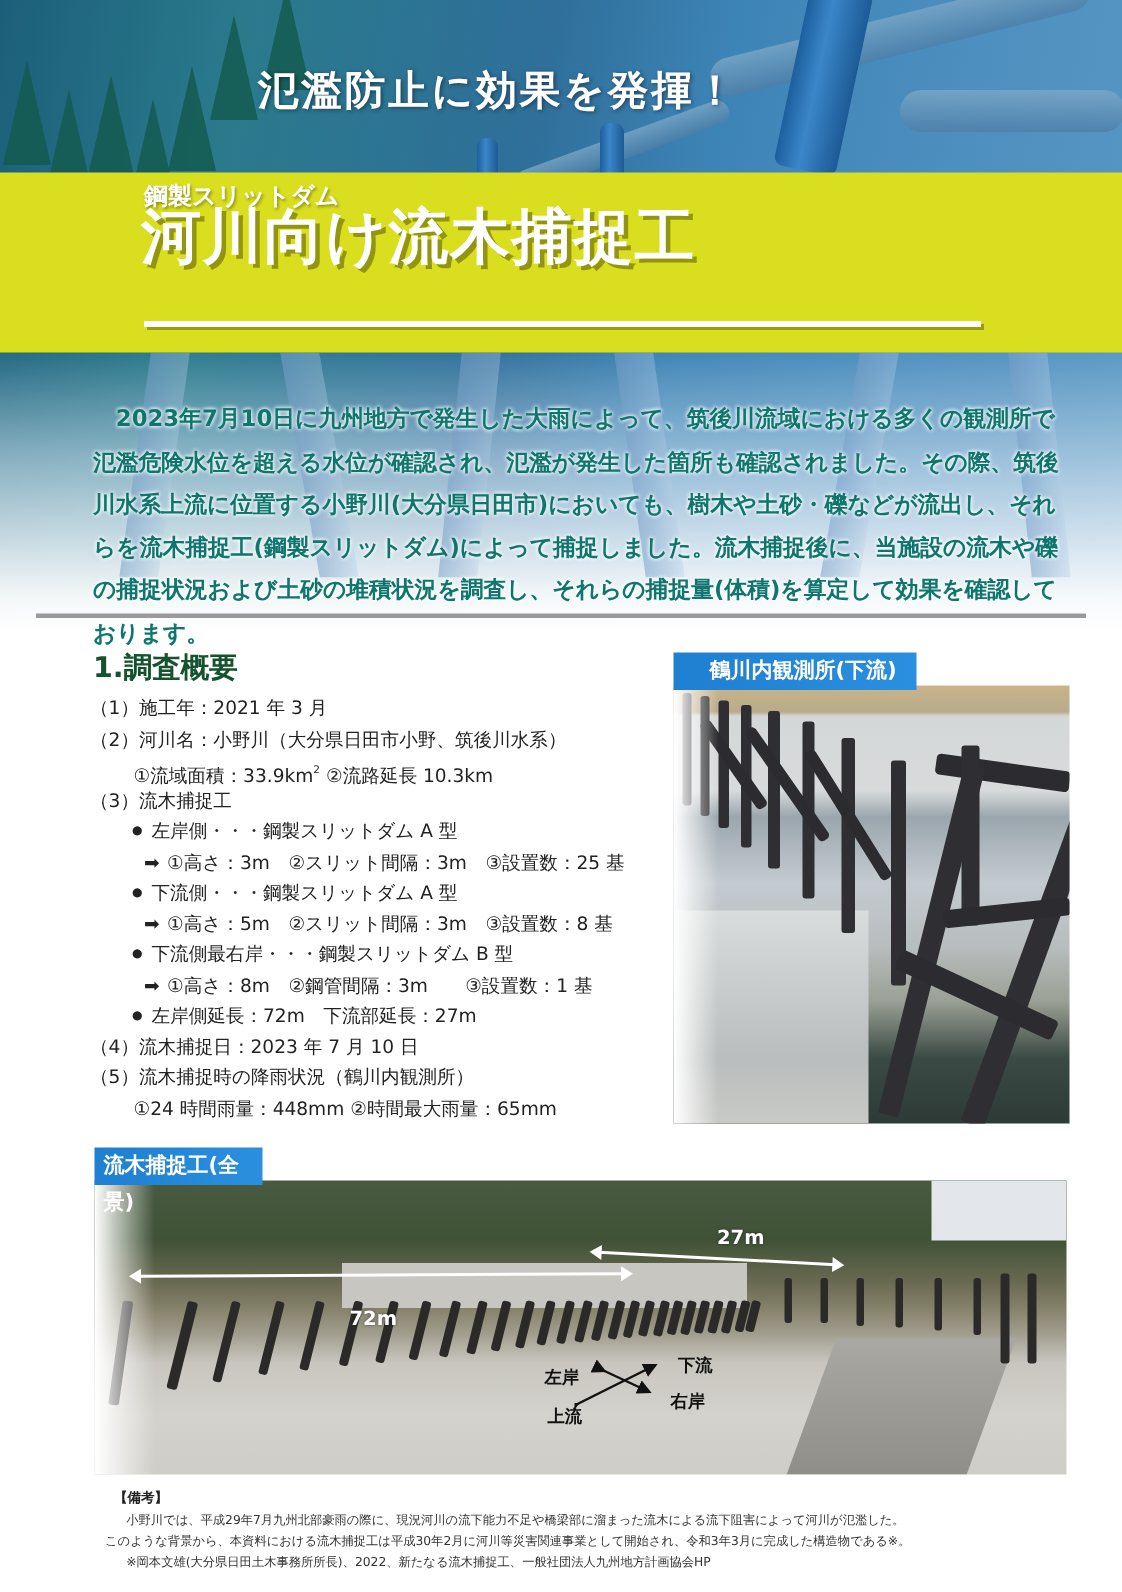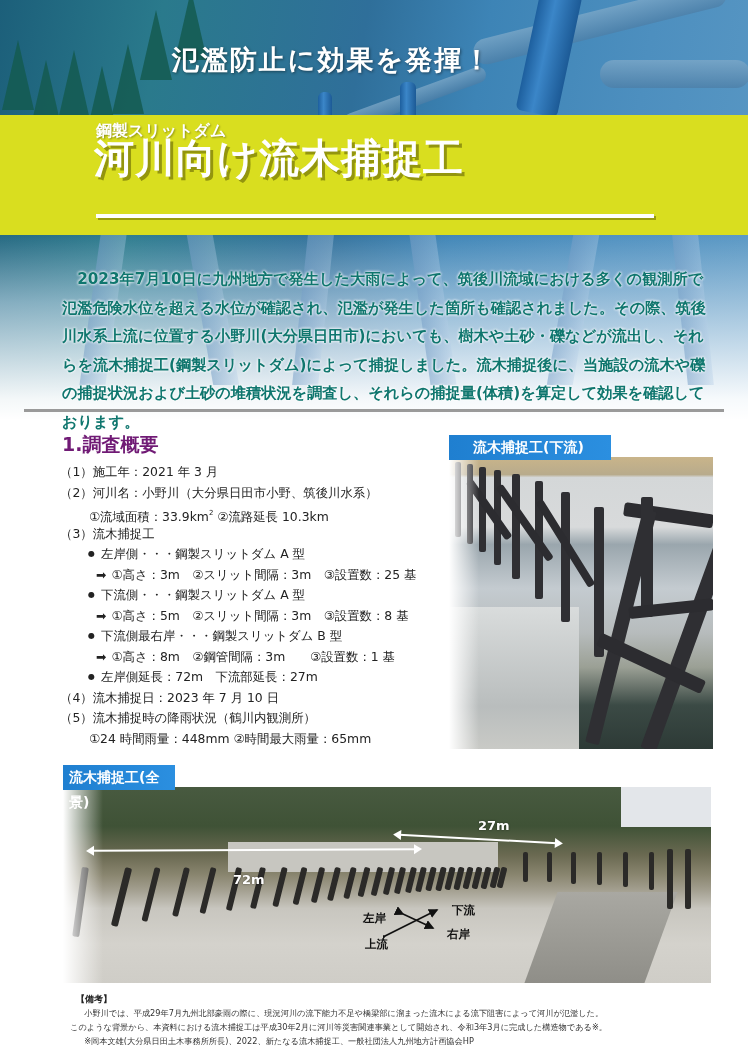--- a/index.html
+++ b/index.html
@@ -55,21 +55,21 @@
     font-size: 15.2px; font-weight: bold; line-height: 28.5px; color: #0f766e;
     text-shadow: 0 0 3px #fff, 0 0 3px #fff;
     text-indent: 1em;
   }
   .divider {
     position: absolute; left: 24px; top: 409px; width: 700px; height: 3px; background: #9a9a9a;
   }
 
   
   .section-heading {
-    position: absolute; left: 62px; top: 432px; font-size: 19px; font-weight: bold; color: #701a75;
+    position: absolute; left: 62px; top: 432px; font-size: 19px; font-weight: bold; color: #14532d;
   }
   .overview { position: absolute; left: 60px; top: 462px; width: 380px; font-size: 12.4px; color: #222; }
   .ov-line { height: 20.5px; line-height: 20.5px; white-space: nowrap; }
   .ind1 { padding-left: 29px; }
   .ind2 { padding-left: 28px; }
   .ind3 { padding-left: 36px; }
   .bullet::before { content: "●"; font-size: 8px; margin-right: 6px; vertical-align: 2px; }
   .arrow { margin-right: 5px; }
   sup { font-size: 7px; vertical-align: 6px; }
 
@@ -198,21 +198,21 @@
   <div class="brace" style="left:90px;top:40px;width:100px;transform:rotate(58deg);"></div>
 
   <div class="brace" style="left:175px;top:45px;width:90px;height:14px;transform:rotate(8deg);"></div>
   <div class="post" style="left:165px;top:50px;width:14px;height:240px;transform:rotate(14deg);"></div>
   <div class="post" style="left:232px;top:60px;width:16px;height:240px;transform:rotate(20deg);"></div>
   <div class="post" style="left:192px;top:40px;width:12px;height:120px;"></div>
   <div class="brace" style="left:150px;top:175px;width:115px;height:14px;transform:rotate(25deg);"></div>
   <div class="brace" style="left:180px;top:150px;width:85px;height:12px;transform:rotate(-6deg);"></div>
 </div>
 <div class="photo-fade-left"></div>
-<div class="caption-tag" style="left:449px;top:435px;width:162px;">流木捕捉工(下流)</div>
+<div class="caption-tag" style="left:449px;top:435px;width:162px;">鶴川内観測所(下流)</div>
 
 <div class="photo-pano">
   <div class="pano-sky"></div>
   <div class="pano-wall"></div>
   <div class="pano-channel"></div>
 
   <div class="pano-post" style="left:14px;top:80px;height:70px;width:7px;transform:rotate(8deg);"></div>
   <div class="pano-post" style="left:55px;top:80px;height:60px;width:7px;transform:rotate(14deg);"></div>
   <div class="pano-post" style="left:85px;top:80px;height:55px;transform:rotate(14deg);"></div>
   <div class="pano-post" style="left:115px;top:80px;height:50px;transform:rotate(14deg);"></div>

